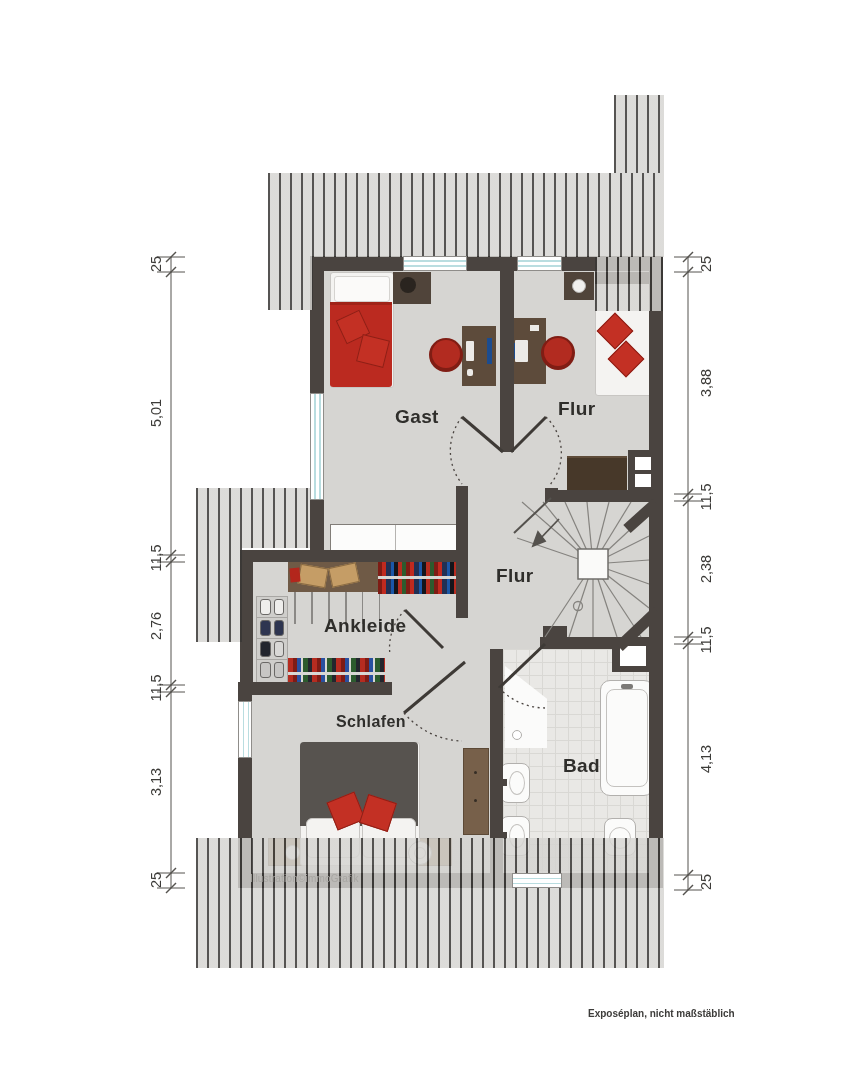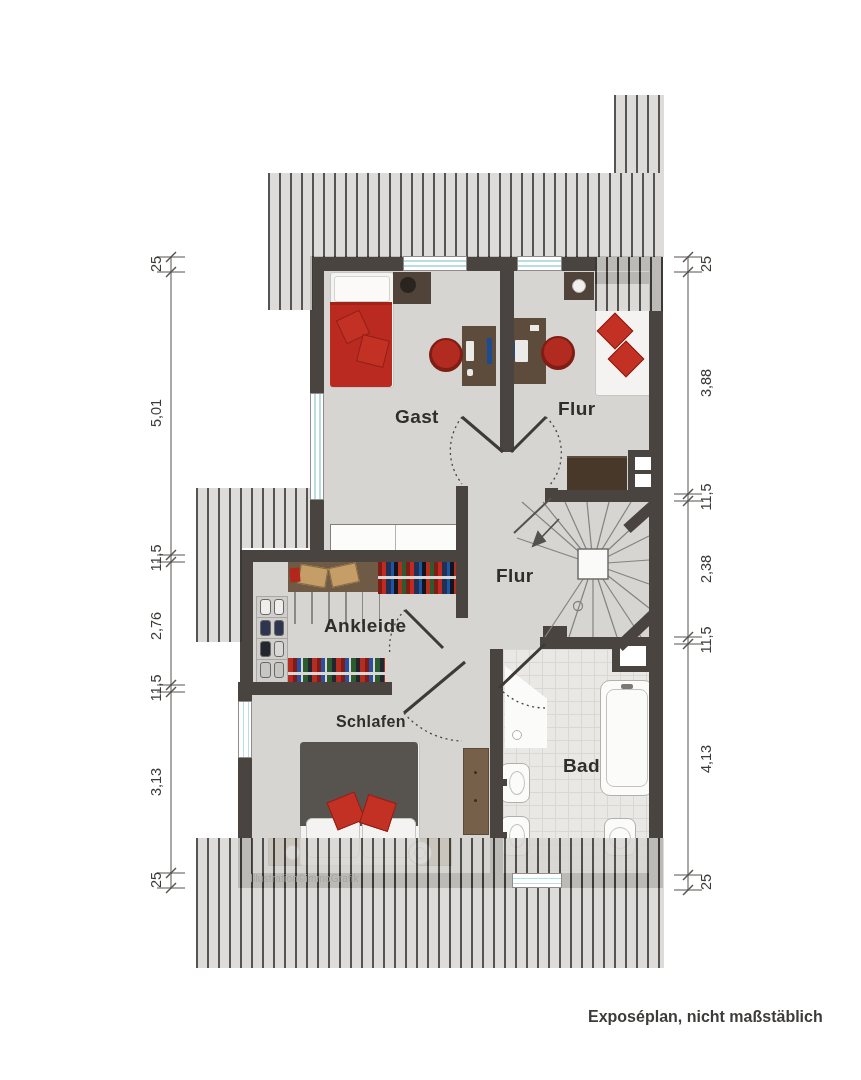--- a/index.html
+++ b/index.html
@@ -23,21 +23,21 @@
   .dim-label{position:absolute;font-size:14.5px;color:#3c3b38;white-space:nowrap;
              transform:translate(-50%,-50%) rotate(-90deg);}
   .furn{position:absolute;}
   .white-box{position:absolute;background:#f4f3f1;border:1px solid #c8c6c3;border-radius:3px;}
   .red{background:#c33024;border:1px solid #8e1f16;}
   .chair-out{position:absolute;width:34px;height:34px;border-radius:50%;background:#801d14;}
   .chair-in{position:absolute;left:3px;top:2px;width:28px;height:28px;border-radius:50%;background:#b22b20;}
   .shoe-row{display:flex;gap:3px;padding:2px 3px;border-bottom:1px solid #a9a7a4;}
   .shoe{width:10px;height:14px;border-radius:3px;border:1px solid #6a6866;}
   .wm{position:absolute;font-size:10px;color:#a8a6a2;letter-spacing:.2px;}
-  .footer{position:absolute;font-size:16px;font-weight:600;color:#3d3c3a;text-align:center;}
+  .footer{position:absolute;font-size:10px;font-weight:600;color:#3d3c3a;text-align:center;}
   svg{position:absolute;left:0;top:0;pointer-events:none;}
 </style>
 </head>
 <body>
 
 <div id="plan">
 
   <div class="floor" style="left:324px;top:270px;width:325px;height:280px;"></div>
   <div class="floor" style="left:253px;top:550px;width:396px;height:135px;"></div>
   <div class="floor" style="left:252px;top:685px;width:397px;height:188px;"></div>

